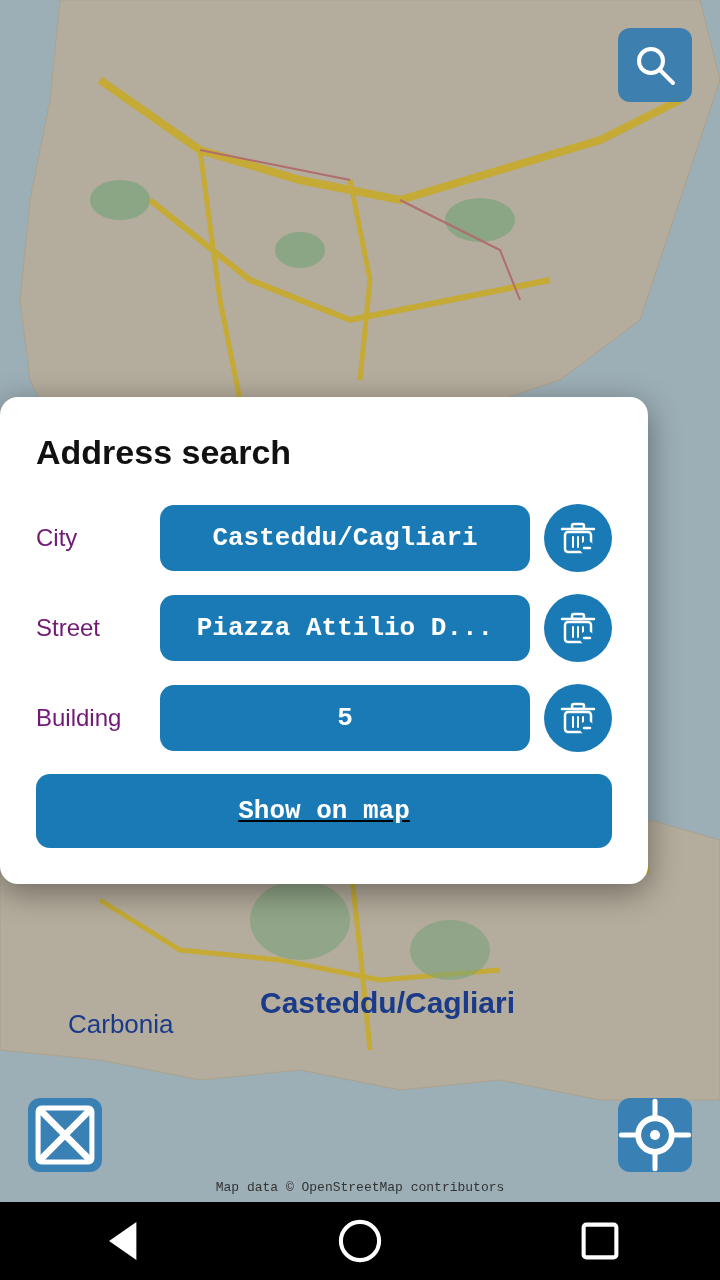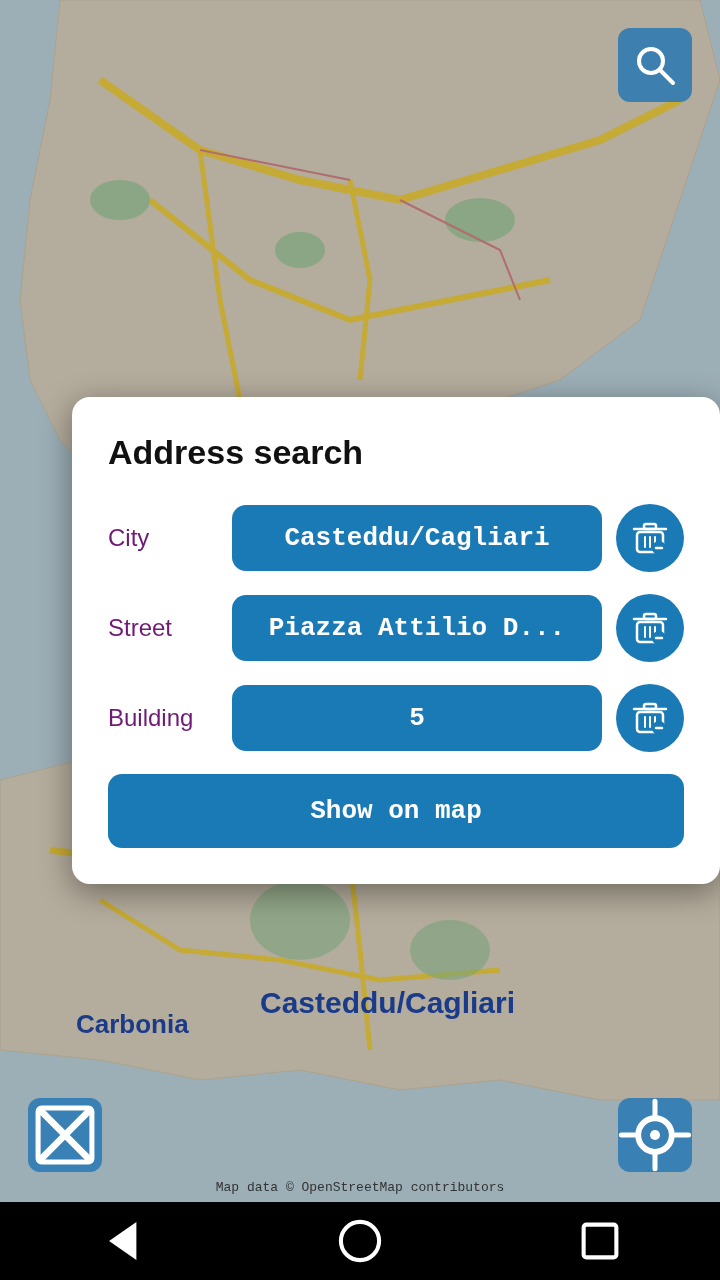--- a/index.html
+++ b/index.html
@@ -128,21 +128,21 @@
     }
 
     
     .modal-overlay {
       position: absolute;
       top: 0; left: 0;
       width: 720px;
       height: 1280px;
       display: flex;
       align-items: center;
-      justify-content: flex-end;
+      justify-content: flex-start;
       z-index: 50;
     }
 
     
     .dialog {
       background: #fff;
       border-radius: 18px;
       padding: 36px 36px 36px 36px;
       width: 648px;
       box-shadow: 0 8px 32px rgba(0,0,0,0.4);
@@ -203,20 +203,21 @@
 
     .delete-btn svg {
       width: 38px;
       height: 38px;
     }
 
     
     .action-row {
       display: flex;
       margin-top: 10px;
+      text-decoration: underline;
     }
 
     .action-btn {
       flex: 1;
       padding: 22px 10px;
       border: none;
       border-radius: 14px;
       font-family: 'Courier New', Courier, monospace;
       font-size: 26px;
       font-weight: bold;
@@ -234,24 +235,24 @@
       font-family: Arial, sans-serif;
       font-size: 30px;
       font-weight: bold;
       color: #1a3a8a;
       z-index: 5;
     }
 
     .map-label-carbonia {
       position: absolute;
       bottom: 240px;
-      left: 76px;
+      left: 68px;
       font-family: Arial, sans-serif;
       font-size: 26px;
-      font-weight: bold;
+      font-weight: normal;
       color: #1a3a8a;
       z-index: 5;
     }
   </style>
 </head>
 <body>
 
 <div class="map-bg">
   <svg viewBox="0 0 720 1280" xmlns="http://www.w3.org/2000/svg">
 

